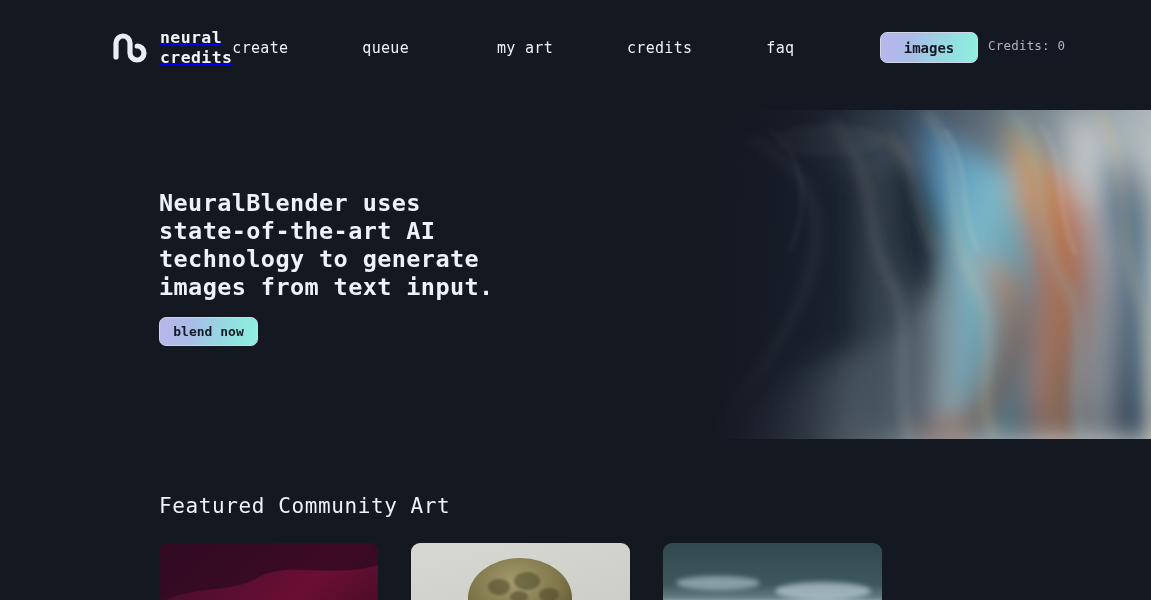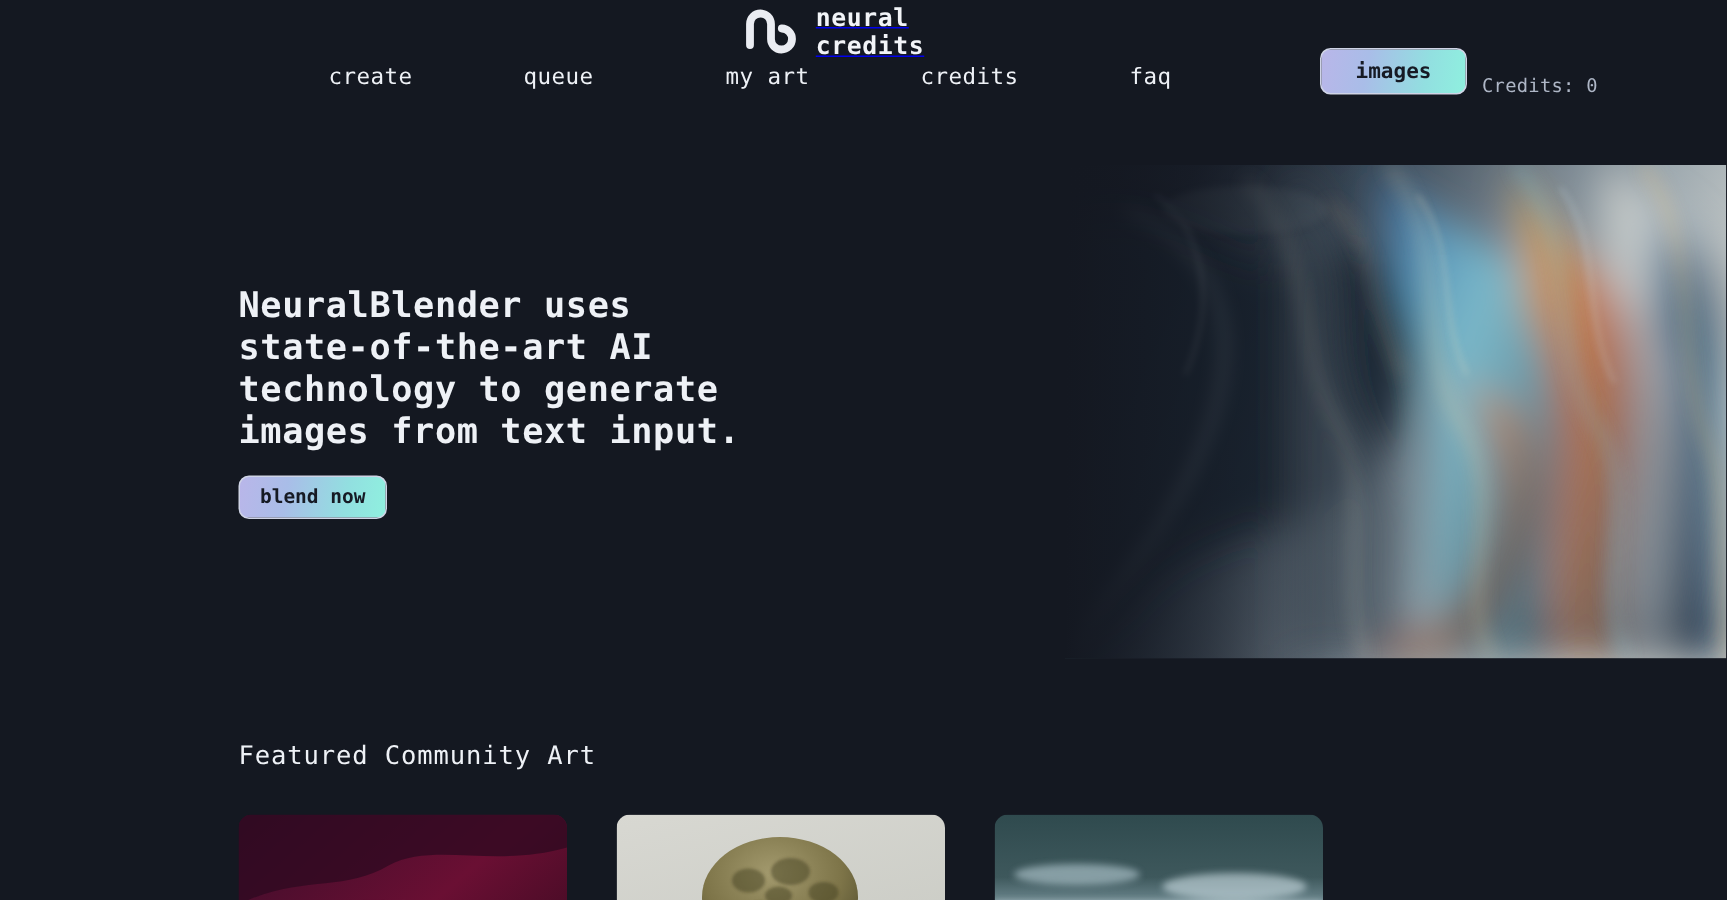--- a/index.html
+++ b/index.html
@@ -8,21 +8,21 @@
     width:1151px; height:600px;
     background:#141821;
     font-family:"DejaVu Sans Mono", monospace;
     overflow:hidden;
   }
   body { position:relative; }
 
   
   .header {
     position:absolute; top:0; left:0; width:1000px; height:95px;
-    display:flex; align-items:center;flex-direction:column;
+    display:flex; align-items:center;
   }
   .brand {
     display:flex; align-items:center; gap:12px;
     margin-left:110px;
   }
   .brand-mark { width:38px; height:42px; flex:none; display:block; }
   .brand-text {
     font-family:"DejaVu Sans Mono", monospace;
     font-size:16.5px; font-weight:700; line-height:1.18;
     color:#f2f4f8; letter-spacing:0.4px;
@@ -50,21 +50,21 @@
     font-family:"DejaVu Sans Mono", monospace;
     font-weight:700;
     cursor:pointer;
     display:flex; align-items:center; justify-content:center;
   }
   .login-btn {
     position:absolute; left:880px; top:32px;
     width:98px; height:31px; font-size:14px;
   }
   .credits-label {
-    position:absolute; left:988px; top:49px;
+    position:absolute; left:988px; top:38px;
     font-size:12.5px; color:#aeb6c6; letter-spacing:0.2px;
     white-space:nowrap;
   }
 
   
   .hero-art {
     position:absolute; left:710px; top:110px;
     width:441px; height:329px;
     overflow:hidden;
   }
@@ -76,21 +76,21 @@
     color:#eef1f6; letter-spacing:0.4px; white-space:pre-line;
   }
   .blend-btn {
     position:absolute; left:159px; top:317px;
     width:99px; height:29px; font-size:13px;
   }
 
   
   .featured-title {
     position:absolute; left:159px; top:494px;
-    font-size:17px; color:#eef1f6; letter-spacing:0.6px; font-weight:400;
+    font-size:21px; color:#eef1f6; letter-spacing:0.6px; font-weight:400;
   }
   .cards {
     position:absolute; left:159px; top:543px;
     display:flex; gap:33px;
   }
   .card {
     width:219px; height:100px;
     border-radius:9px;
     overflow:hidden;
     position:relative;

